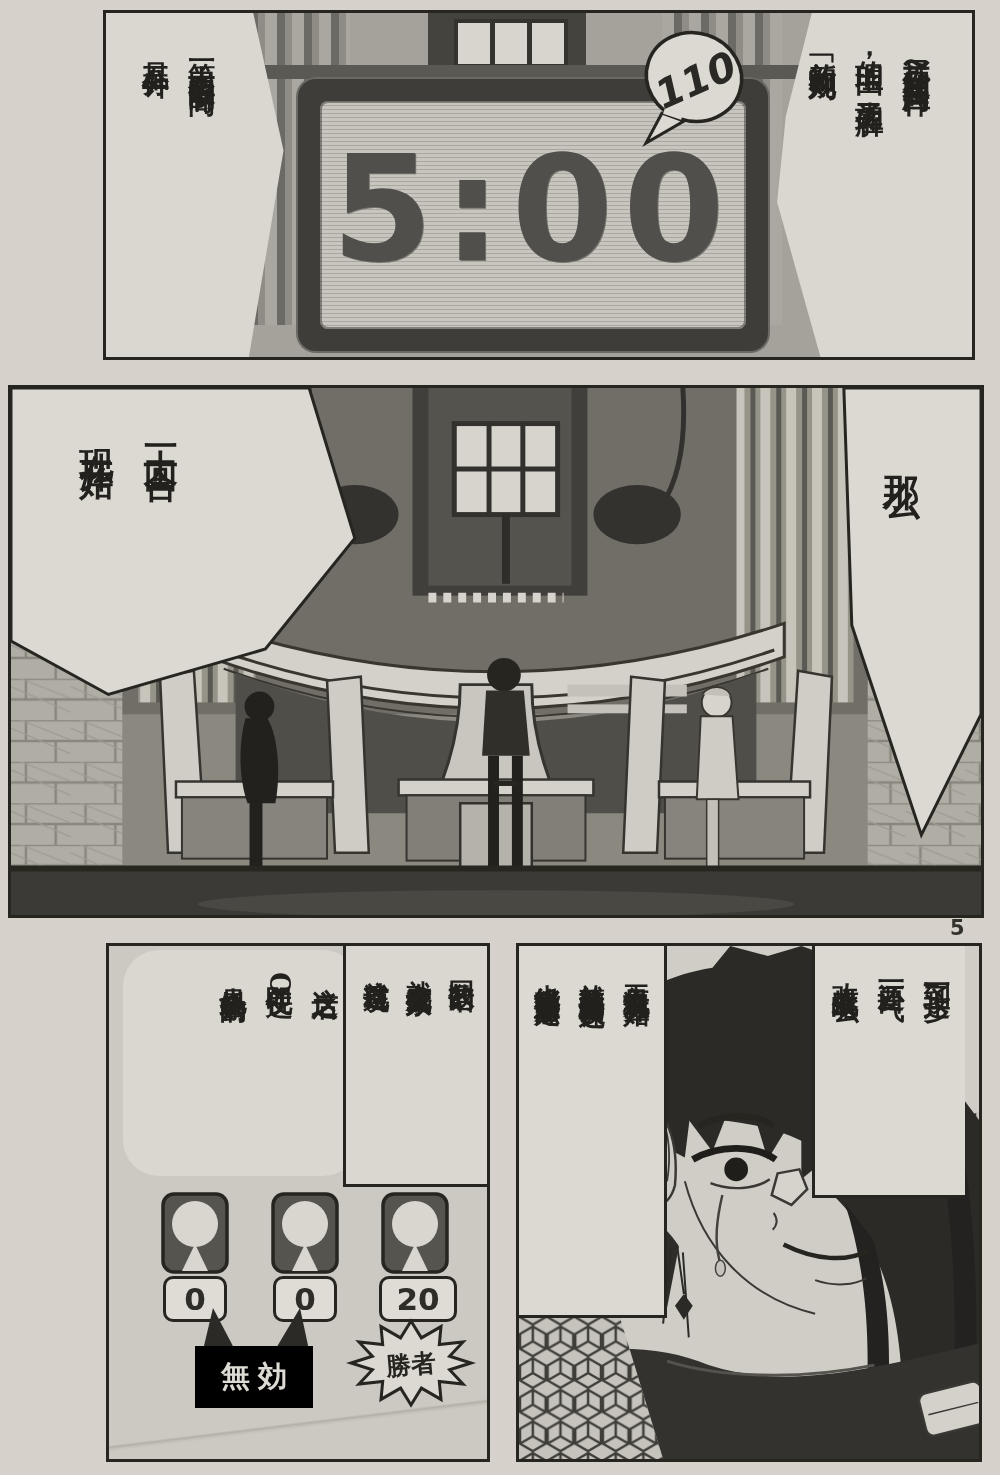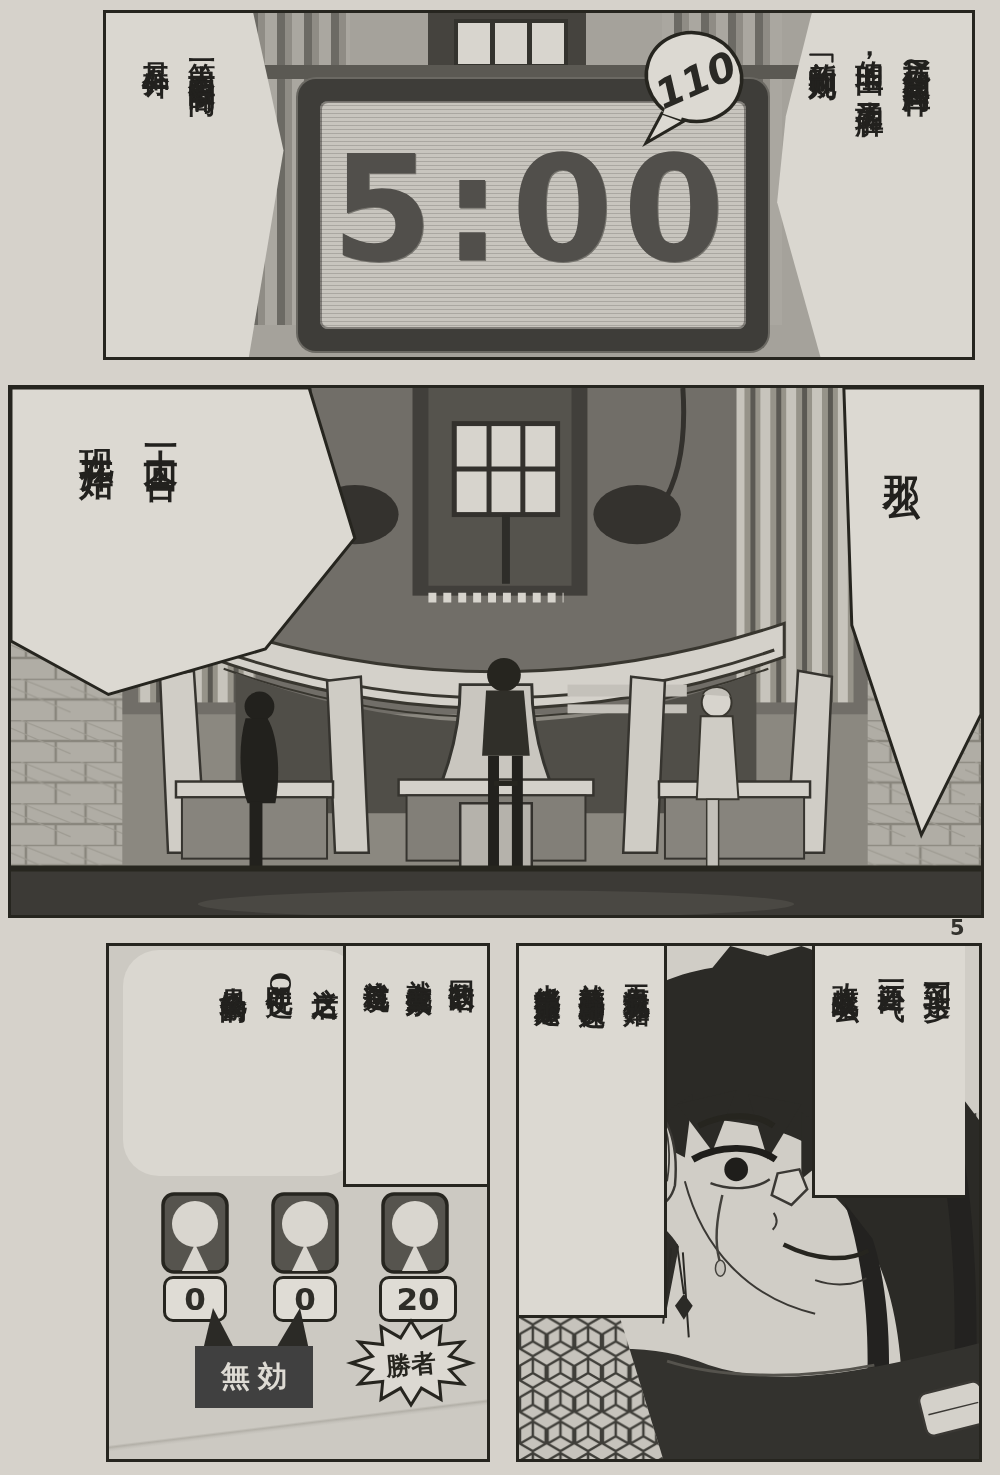--- a/index.html
+++ b/index.html
@@ -52,21 +52,21 @@
   .bl-bubble{left:14px;top:4px;width:236px;height:226px;background:#dad7d0;border-radius:36px;}
   .bl-main{right:146px;top:20px;height:210px;font-size:27px;letter-spacing:2px;}
   .bl-inset{left:234px;top:0;right:0;height:238px;background:#dad7d0;
             border-left:3px solid #26251f;border-bottom:3px solid #26251f;}
   .bl-inset .vtext{right:10px;top:14px;height:218px;font-size:26px;letter-spacing:2px;}
   .bl-inset .vtext p + p{margin-block-start:12px;}
   .counter-icon{width:68px;height:82px;}
   .cval{background:#dfdcd5;border:3px solid #26251f;border-radius:10px;box-sizing:border-box;
         display:flex;align-items:center;justify-content:center;
         font-family:"DejaVu Sans",sans-serif;font-weight:700;font-size:31px;color:#2e2d28;}
-  .invalid-box{left:86px;top:400px;width:118px;height:62px;background:#404040;
+  .invalid-box{left:86px;top:400px;width:118px;height:62px;background:#000000;
                display:flex;align-items:center;justify-content:center;}
   .invalid-box span{font-family:"DejaVu Sans",sans-serif;font-weight:700;font-size:29px;
                     color:#dedbd4;letter-spacing:8px;padding-left:8px;}
   .winner-label{left:259px;top:402px;width:86px;text-align:center;transform:rotate(-5deg);
                 font-family:"DejaVu Sans",sans-serif;font-weight:700;font-size:25px;color:#26251f;}
   .desk-lines{left:0;top:450px;width:378px;height:63px;
               background:linear-gradient(173deg,rgba(0,0,0,0) 45%,#b3b0a8 47%,#c4c1ba 49%,rgba(0,0,0,0) 51%);}
 
   
   .br-panel{left:516px;top:943px;width:466px;height:519px;background:#d0cdc6;}

